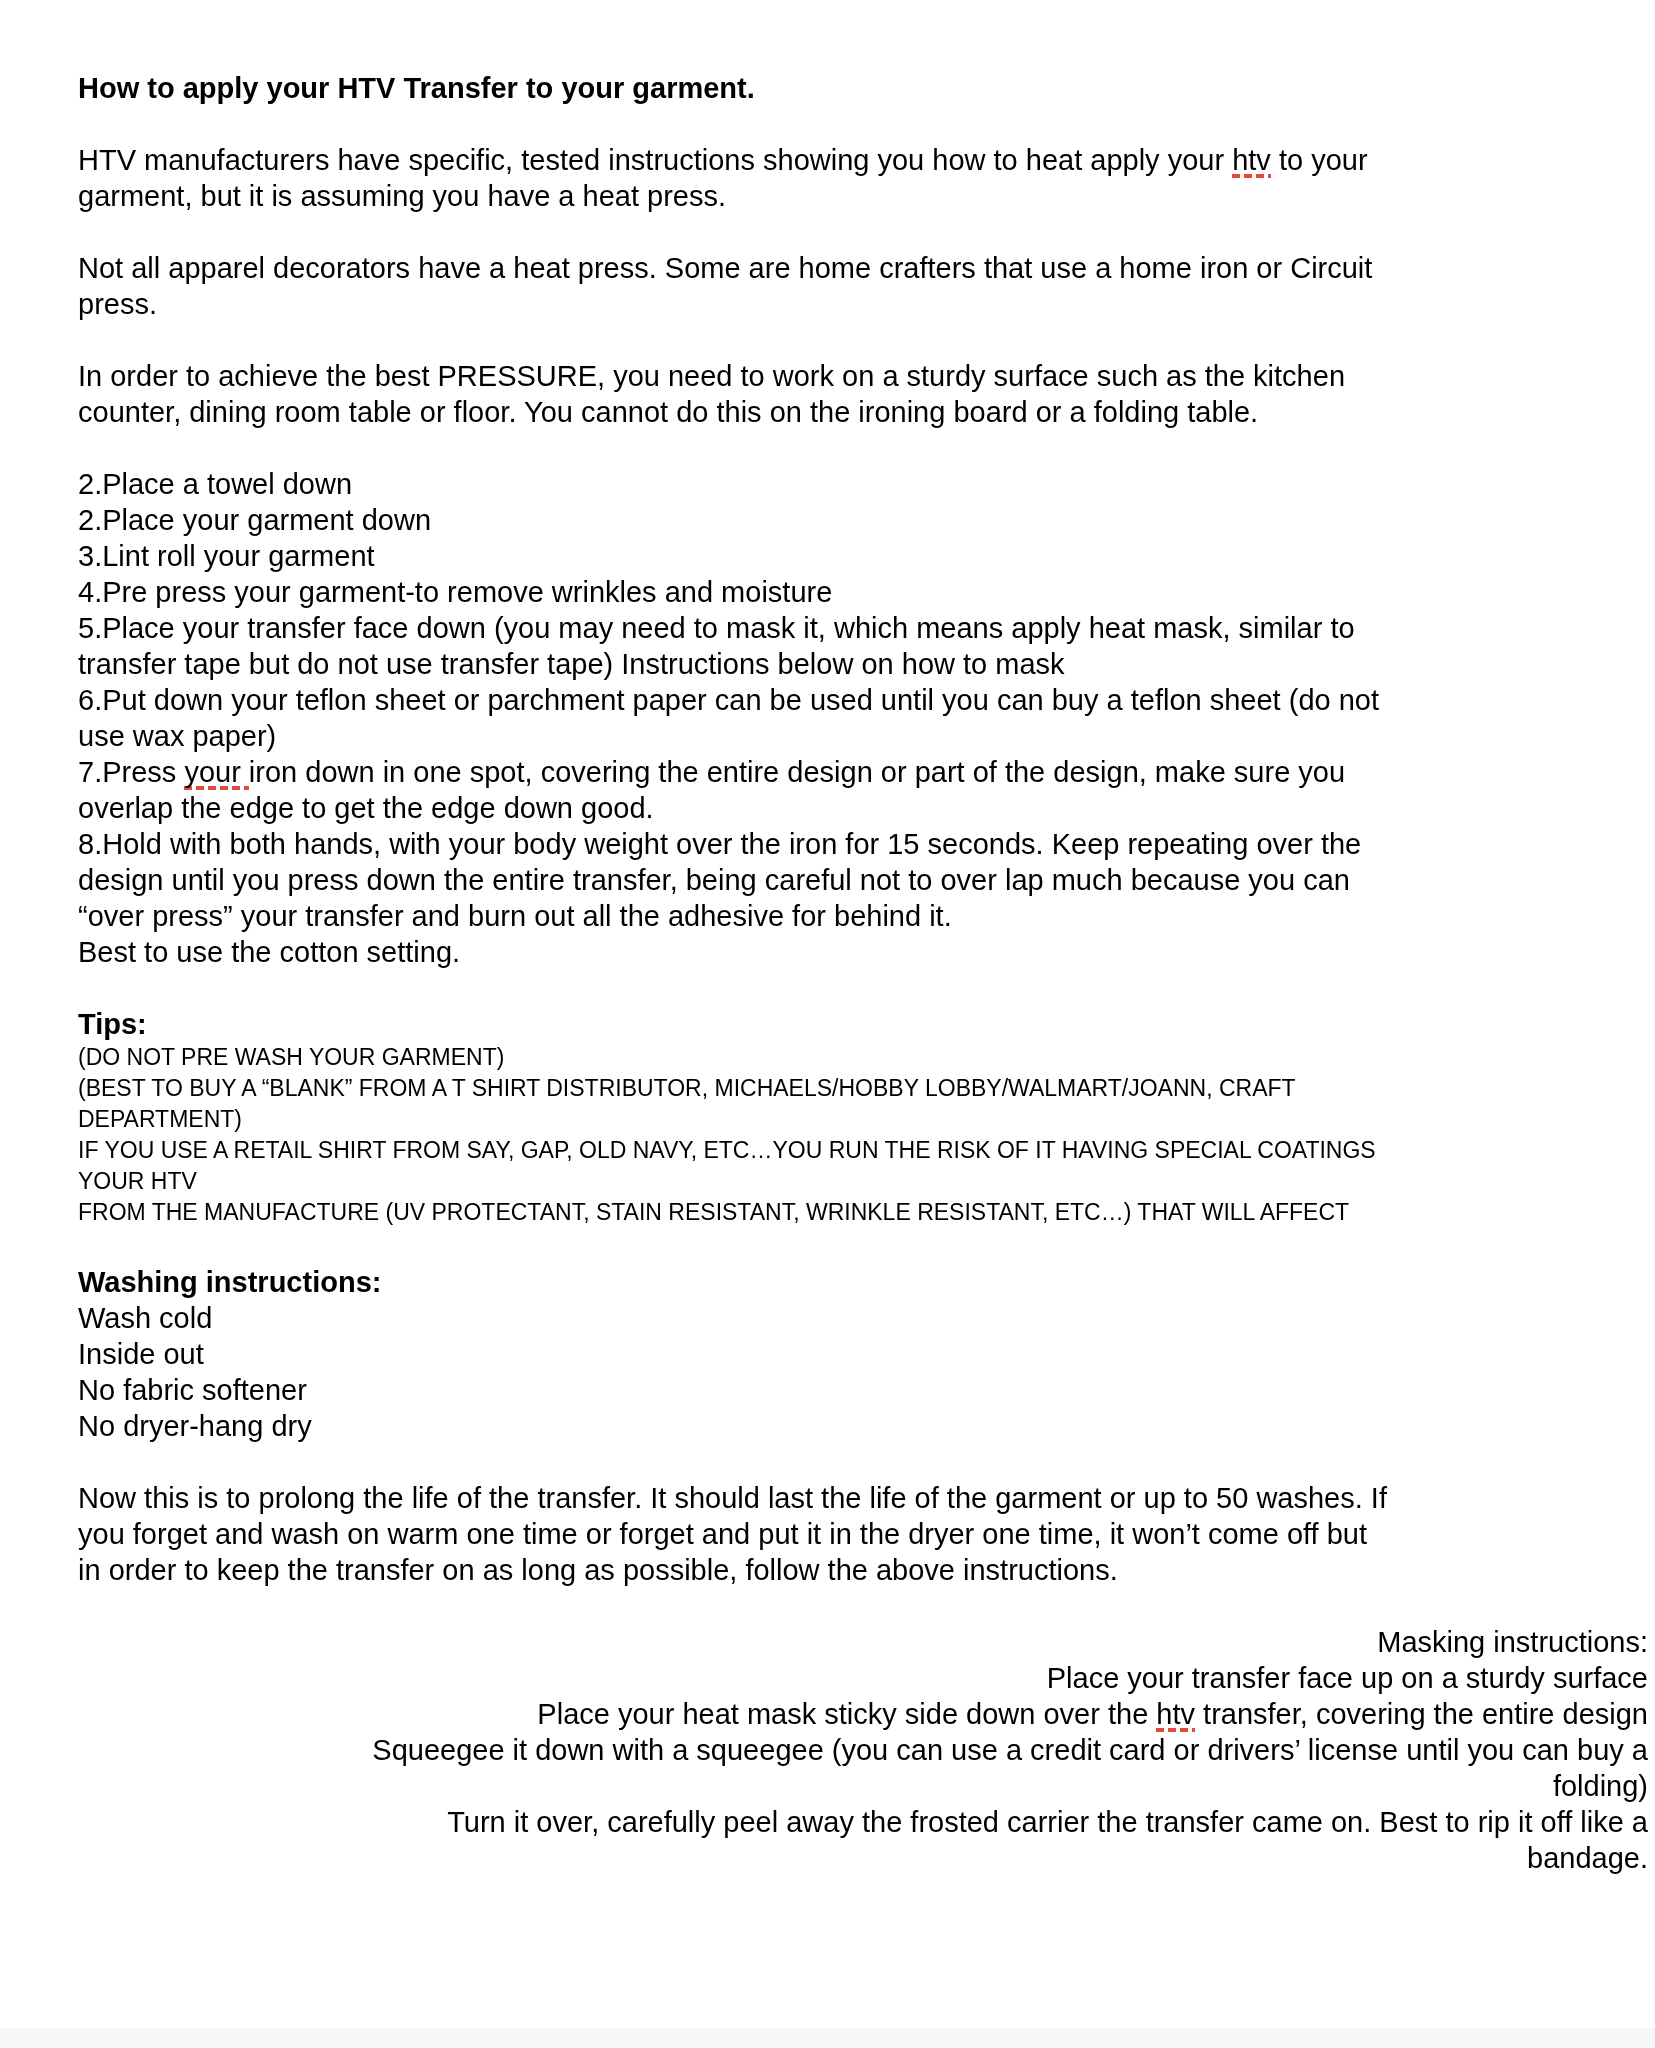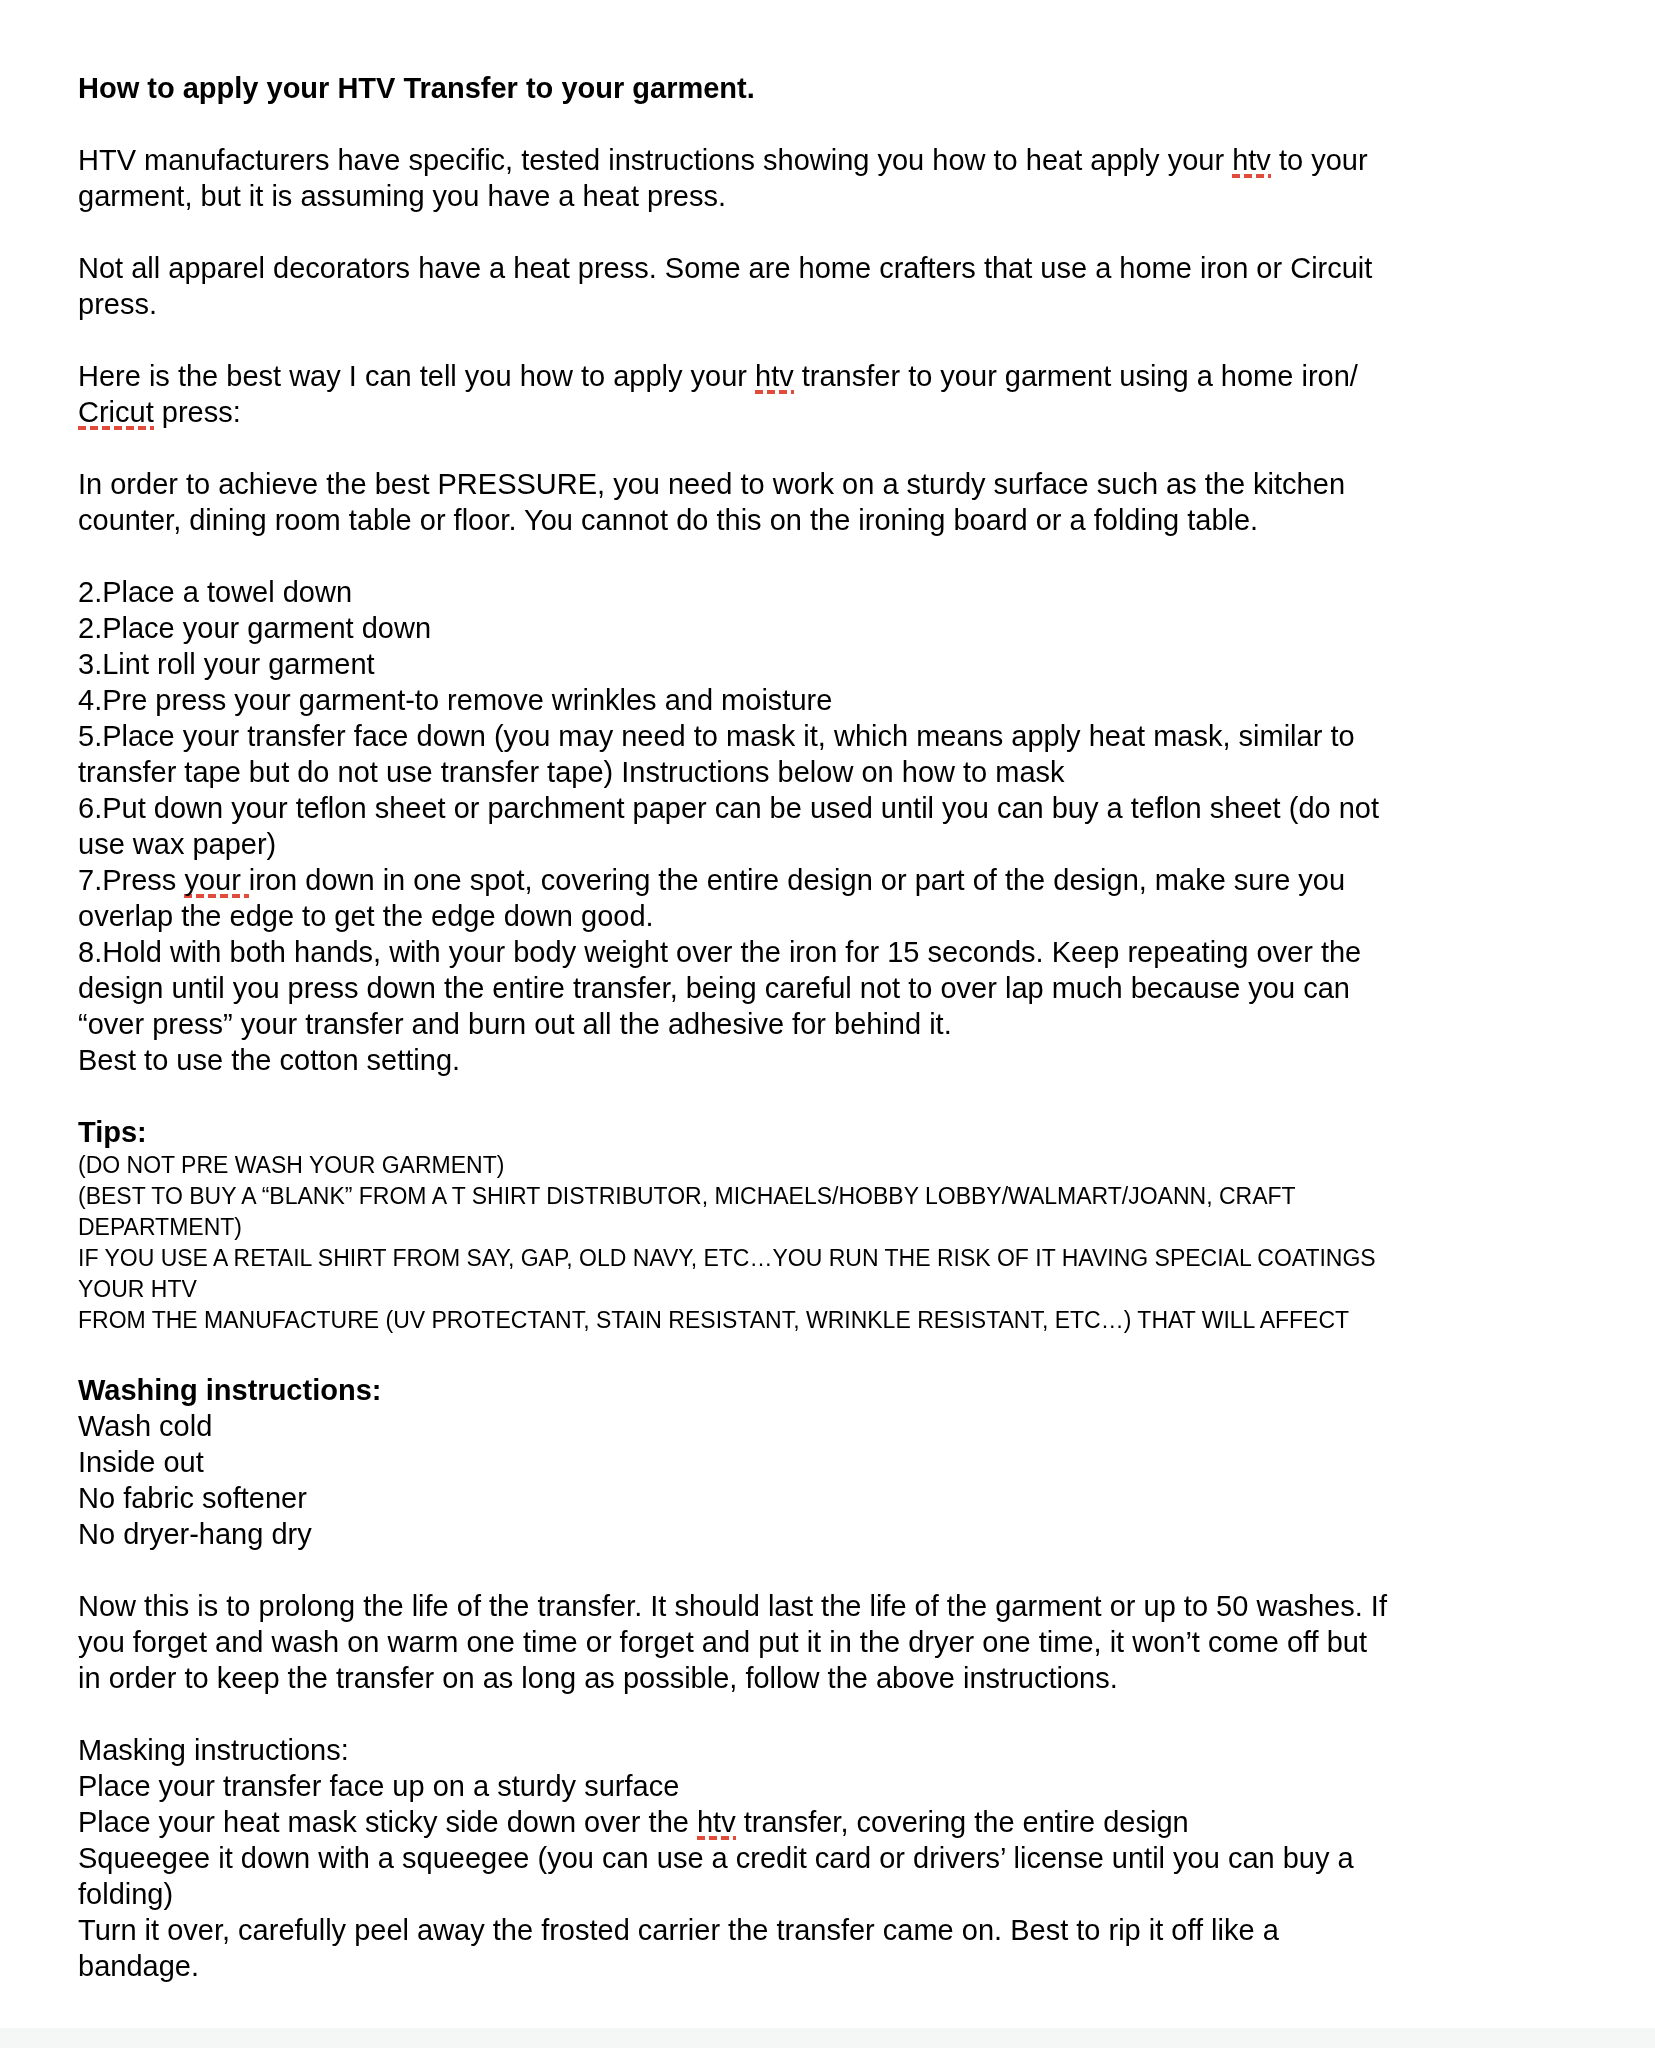--- a/index.html
+++ b/index.html
@@ -17,21 +17,21 @@
     position: relative;
     overflow: hidden;
   }
   .doc {
     position: absolute;
     left: 78px;
     top: 70px;
     width: 1570px;
   }
   .block { margin: 0 0 36px 0; }
-  .block:last-child { margin-bottom: 0; }
+  .block:last-child { margin-bottom: 0; text-align: right; }
   .line {
     font-size: 29px;
     line-height: 36px;
     white-space: nowrap;
   }
   .line.bold { font-weight: 700; }
   .line.small {
     font-size: 23px;
     line-height: 31px;
   }
@@ -59,24 +59,20 @@
     <div class="block">
       <div class="line bold"><span>How to apply your HTV Transfer to your garment.</span></div>
     </div>
     <div class="block">
       <div class="line"><span>HTV manufacturers have specific, tested instructions showing you how to heat apply your </span><span class="misspell">htv</span><span> to your</span></div>
       <div class="line"><span>garment, but it is assuming you have a heat press.</span></div>
     </div>
     <div class="block">
       <div class="line"><span>Not all apparel decorators have a heat press. Some are home crafters that use a home iron or Circuit</span></div>
       <div class="line"><span>press.</span></div>
-    </div>
-    <div class="block">
-      <div class="line"><span>Here is the best way I can tell you how to apply your </span><span class="misspell">htv</span><span> transfer to your garment using a home iron/</span></div>
-      <div class="line"><span class="misspell">Cricut</span><span> press:</span></div>
     </div>
     <div class="block">
       <div class="line"><span>In order to achieve the best PRESSURE, you need to work on a sturdy surface such as the kitchen</span></div>
       <div class="line"><span>counter, dining room table or floor. You cannot do this on the ironing board or a folding table.</span></div>
     </div>
     <div class="block">
       <div class="line"><span>2.Place a towel down</span></div>
       <div class="line"><span>2.Place your garment down</span></div>
       <div class="line"><span>3.Lint roll your garment</span></div>
       <div class="line"><span>4.Pre press your garment-to remove wrinkles and moisture</span></div>

